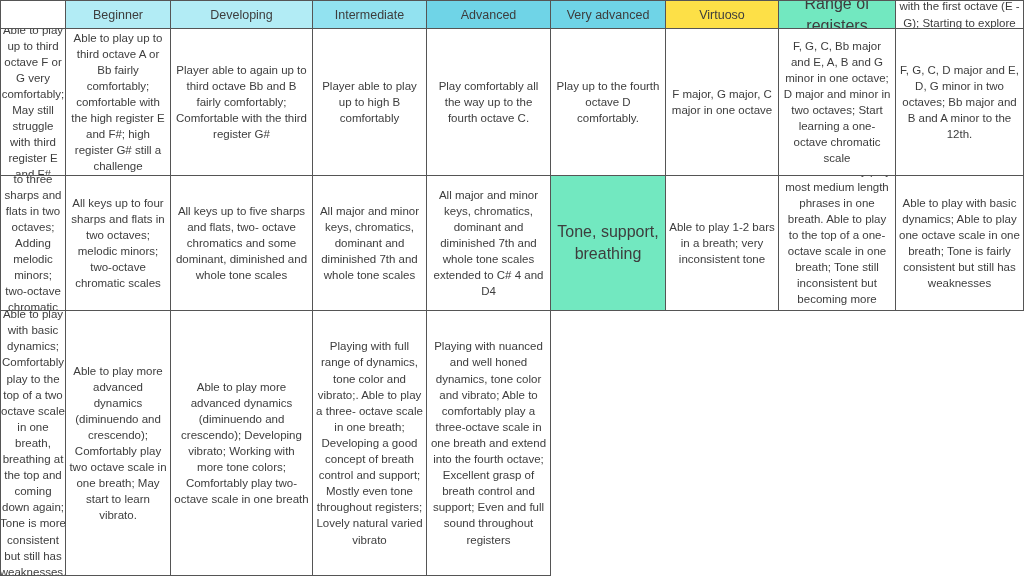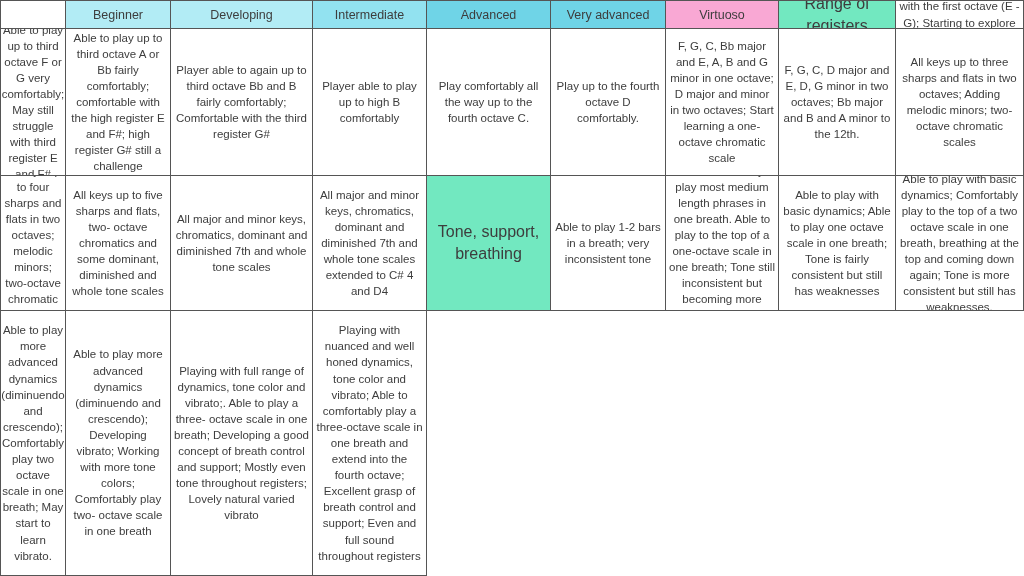--- a/index.html
+++ b/index.html
@@ -19,21 +19,21 @@
     border-bottom:1px solid #555;
     display:flex;align-items:center;justify-content:center;
     text-align:center;
     padding:1px 3px;
     overflow:hidden;
   }
   .hdr{font-size:12.5px;}
   .t1{background:#b2ecf5;}
   .t2{background:#92e2f0;}
   .t3{background:#6fd4e7;}
-  .t4{background:#f9a8d4;}
+  .t4{background:#fde047;}
   .rowlabel{background:#72e8c0;font-size:16px;line-height:1.35;}
   .corner{background:#ffffff;}
   .body{font-size:11.5px;line-height:1.4;background:#ffffff;}
 </style>
 </head>
 <body>
 
 <div class="tbl">
 
   <div class="cell corner"></div>
@@ -46,20 +46,21 @@
 
   <div class="cell rowlabel">Range of registers</div>
   <div class="cell body">Recently started; Becoming comfortable with the first octave (E - G); Starting to explore the middle register A, B and C</div>
   <div class="cell body">Able to play up to third octave F or G very comfortably; May still struggle with third register E and F#</div>
   <div class="cell body">Able to play up to third octave A or Bb fairly comfortably; comfortable with the high register E and F#; high register G# still a challenge</div>
   <div class="cell body">Player able to again up to third octave Bb and B fairly comfortably; Comfortable with the third register G#</div>
   <div class="cell body">Player able to play up to high B comfortably</div>
   <div class="cell body">Play comfortably all the way up to the fourth octave C.</div>
   <div class="cell body">Play up to the fourth octave D comfortably.</div>
 
+  <div class="cell body">F major, G major, C major in one octave</div>
   <div class="cell body">F, G, C, Bb major and E, A, B and G minor in one octave; D major and minor in two octaves; Start learning a one-octave chromatic scale</div>
   <div class="cell body">F, G, C, D major and E, D, G minor in two octaves; Bb major and B and A minor to the 12th.</div>
   <div class="cell body">All keys up to three sharps and flats in two octaves; Adding melodic minors; two-octave chromatic scales</div>
   <div class="cell body">All keys up to four sharps and flats in two octaves; melodic minors; two-octave chromatic scales</div>
   <div class="cell body">All keys up to five sharps and flats, two- octave chromatics and some dominant, diminished and whole tone scales</div>
   <div class="cell body">All major and minor keys, chromatics, dominant and diminished 7th and whole tone scales</div>
   <div class="cell body">All major and minor keys, chromatics, dominant and diminished 7th and whole tone scales extended to C# 4 and D4</div>
 
   <div class="cell rowlabel">Tone, support, breathing</div>
   <div class="cell body">Able to play 1-2 bars in a breath; very inconsistent tone</div>

